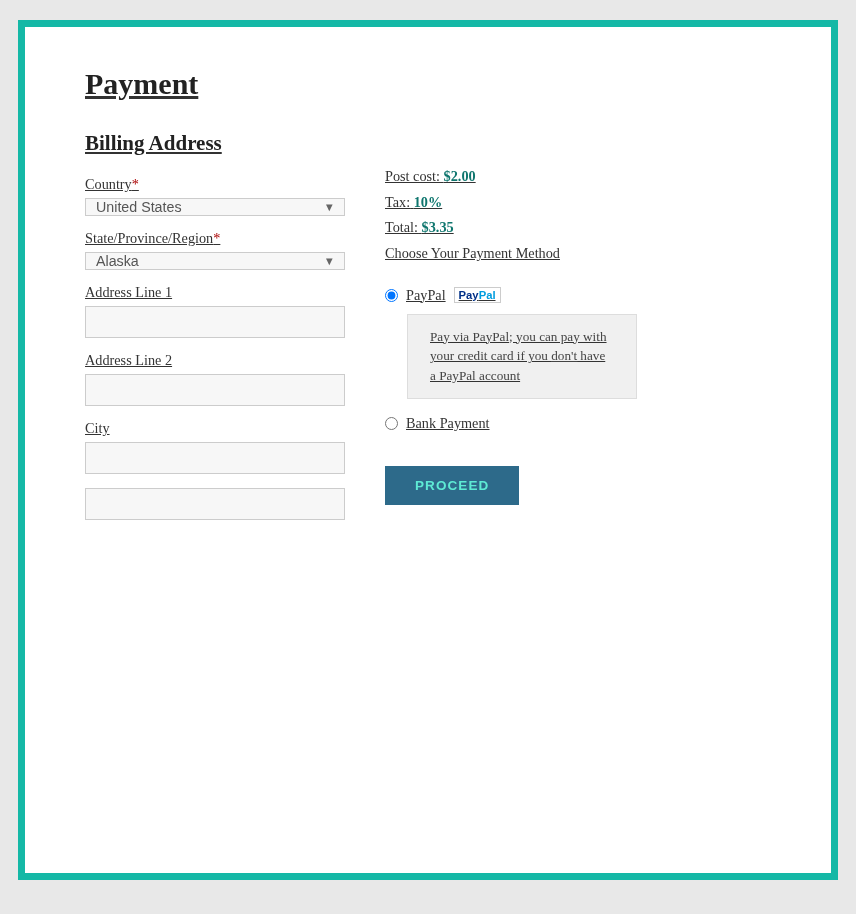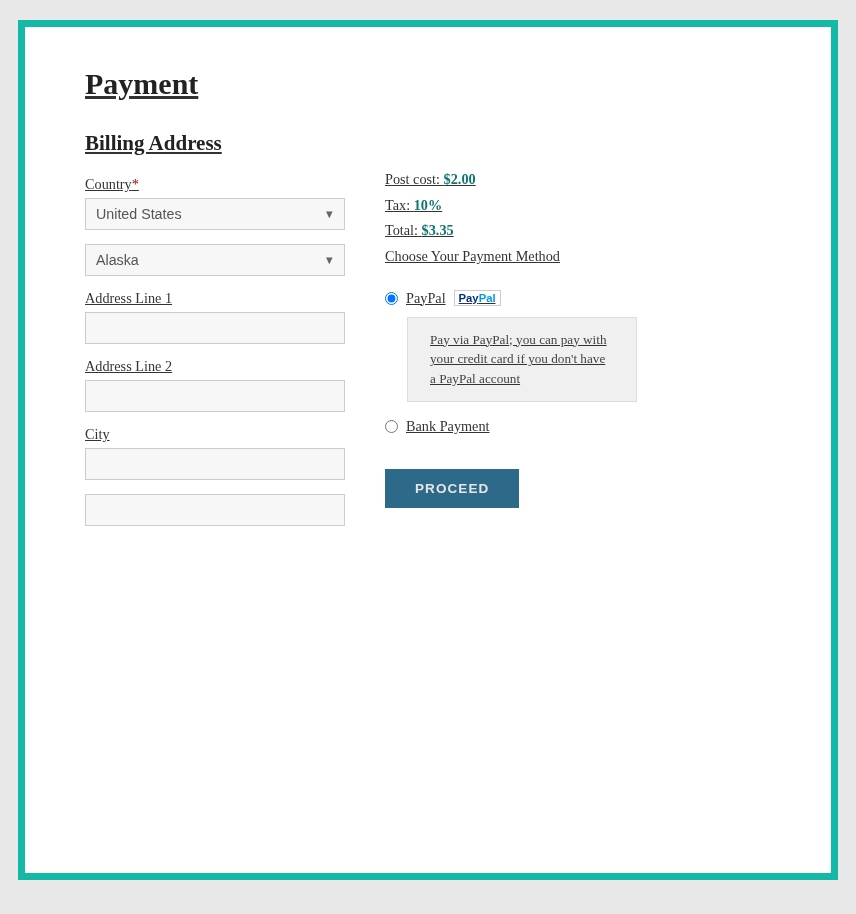--- a/index.html
+++ b/index.html
@@ -47,21 +47,21 @@
       display: block;
       font-size: 0.95em;
       margin-bottom: 5px;
       color: #333;
     }
     .required-star {
       color: #a00;
     }
     .form-select {
       width: 100%;
-      padding: 7px 10px;
+      padding: 0 10px;
       border: 1px solid #ccc;
       background: #f7f7f7;
       font-size: 0.95em;
       color: #555;
       appearance: none;
       -webkit-appearance: none;
       cursor: pointer;
     }
     .select-wrapper {
       position: relative;
@@ -135,21 +135,21 @@
       line-height: 1.5;
       margin-top: 8px;
       margin-left: 22px;
       max-width: 230px;
     }
     .paypal-description .dont {
       text-decoration: underline;
     }
     .proceed-btn {
       background: #2d6a8a;
-      color: #e5e5e5;
+      color: #5eead4;
       border: none;
       padding: 12px 30px;
       font-size: 0.9em;
       font-weight: bold;
       letter-spacing: 0.08em;
       cursor: pointer;
       margin-top: 24px;
       font-family: Arial, sans-serif;
     }
   </style>
@@ -173,20 +173,23 @@
             <option>United States</option>
             <option>Canada</option>
             <option>United Kingdom</option>
             <option>Australia</option>
           </select>
           <span class="select-arrow">▼</span>
         </div>
       </div>
 
       <div class="form-group">
+        <label class="form-label">
+          <span>State/Province/Region</span><span class="required-star">*</span>
+        </label>
         <div class="select-wrapper">
           <select class="form-select">
             <option>Alaska</option>
             <option>Alabama</option>
             <option>Arizona</option>
             <option>Arkansas</option>
             <option>California</option>
           </select>
           <span class="select-arrow">▼</span>
         </div>

